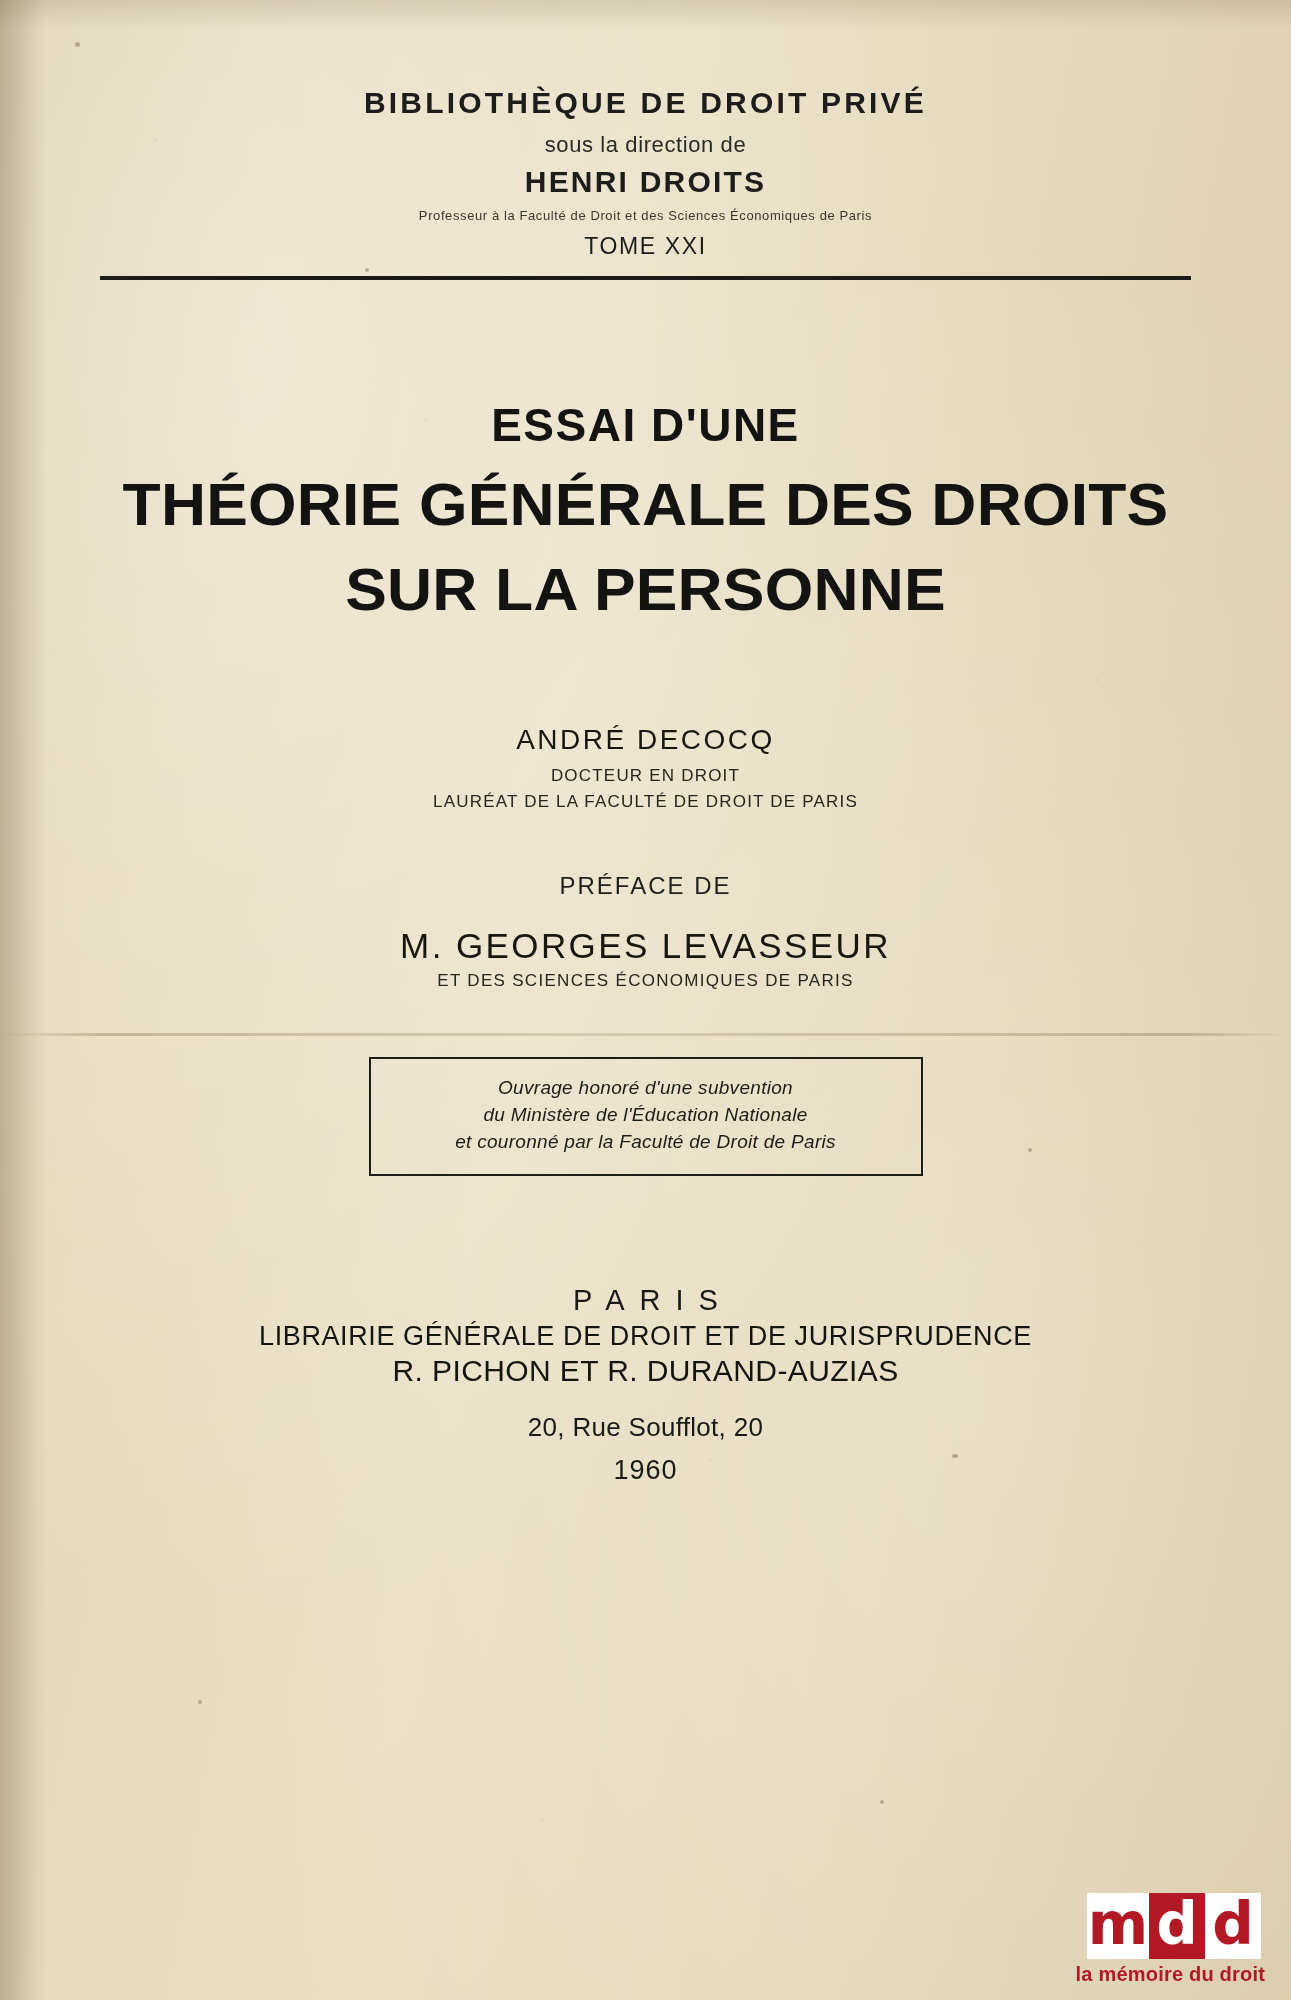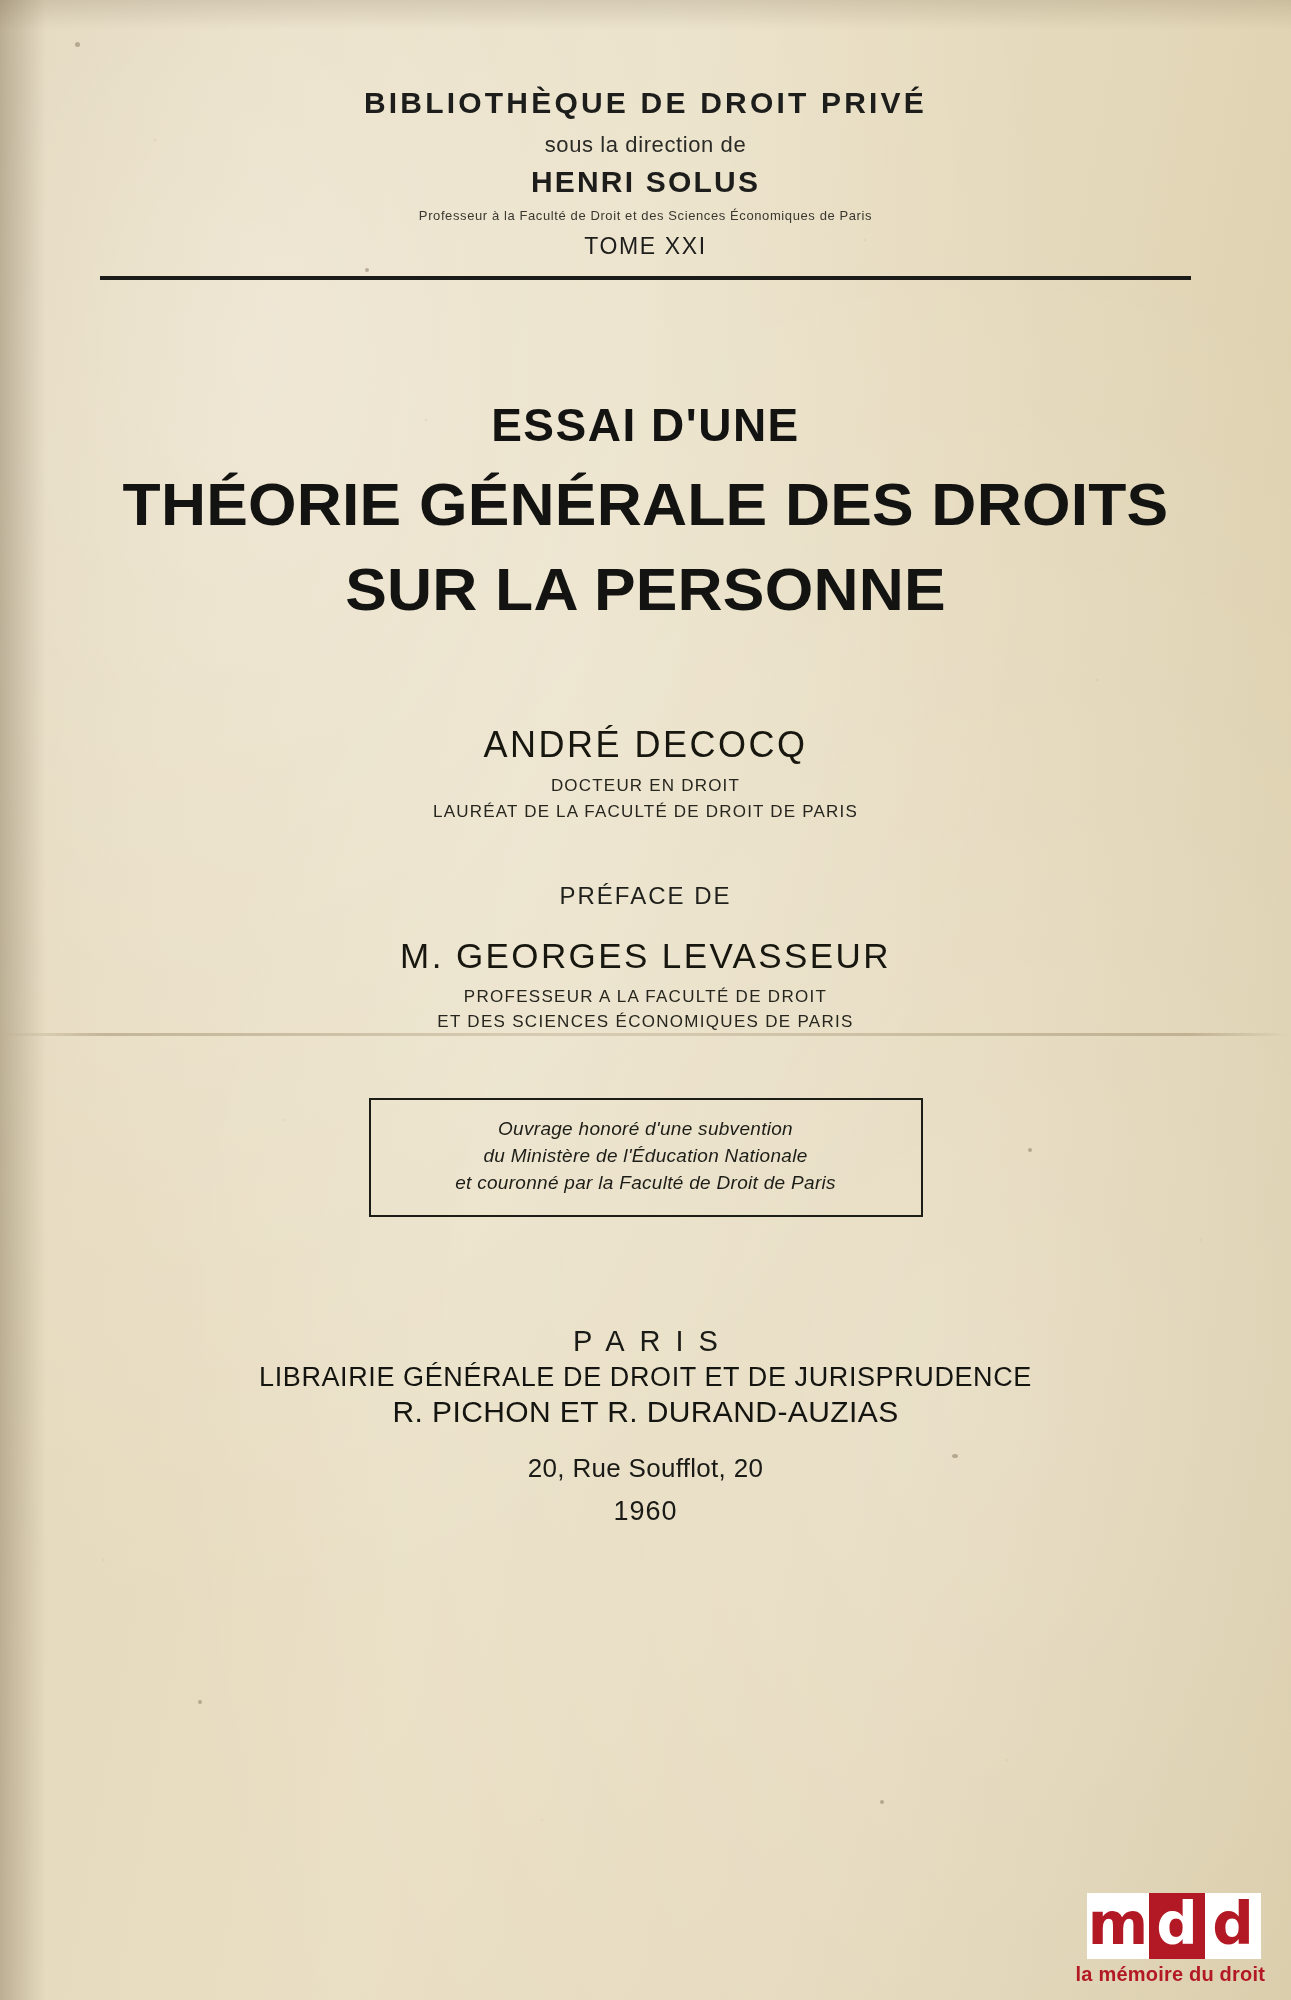--- a/index.html
+++ b/index.html
@@ -131,21 +131,21 @@
 
   
   .author-block { margin-top: 100px; }
   .by-label {
     font-size: 21px;
     letter-spacing: 2.5px;
     color: #23231f;
   }
   .author-name {
     margin-top: 38px;
-    font-size: 36px;
+    font-size: 28px;
     letter-spacing: 2.5px;
     color: #17170f;
   }
   .author-deg {
     margin-top: 10px;
     font-size: 17px;
     letter-spacing: 1.2px;
     color: #26261f;
   }
   .author-laureate {
@@ -298,42 +298,41 @@
   <div class="speck" style="left:952px; top:1454px; width:6px; height:4px;"></div>
   <div class="speck" style="left:1028px; top:1148px; width:4px; height:4px;"></div>
   <div class="speck" style="left:198px; top:1700px; width:4px; height:4px;"></div>
   <div class="speck" style="left:880px; top:1800px; width:4px; height:4px;"></div>
 
   <div class="content">
 
     <div class="series-block">
       <div class="series-title">BIBLIOTHÈQUE DE DROIT PRIVÉ</div>
       <div class="series-sub">sous la direction de</div>
-      <div class="series-director">HENRI SOLUS</div>
+      <div class="series-director">HENRI DROITS</div>
       <div class="series-director-title">Professeur à la Faculté de Droit et des Sciences Économiques de Paris</div>
       <div class="series-tome">TOME XXI</div>
       <div class="rule"></div>
     </div>
 
     <div class="title-block">
       <div class="title-line-1">ESSAI D'UNE</div>
       <div class="title-line-2">THÉORIE GÉNÉRALE DES DROITS</div>
       <div class="title-line-3">SUR LA PERSONNE</div>
     </div>
 
     <div class="author-block">
       <div class="author-name">ANDRÉ DECOCQ</div>
       <div class="author-deg">DOCTEUR EN DROIT</div>
       <div class="author-laureate">LAURÉAT DE LA FACULTÉ DE DROIT DE PARIS</div>
     </div>
 
     <div class="preface-block">
       <div class="preface-label">PRÉFACE DE</div>
       <div class="preface-name">M. GEORGES LEVASSEUR</div>
-      <div class="preface-title-1">PROFESSEUR A LA FACULTÉ DE DROIT</div>
       <div class="preface-title-2">ET DES SCIENCES ÉCONOMIQUES DE PARIS</div>
     </div>
 
     <div class="award-box">
       <div class="award-line">Ouvrage honoré d'une subvention</div>
       <div class="award-line">du Ministère de l'Éducation Nationale</div>
       <div class="award-line">et couronné par la Faculté de Droit de Paris</div>
     </div>
 
     <div class="pub-block">

